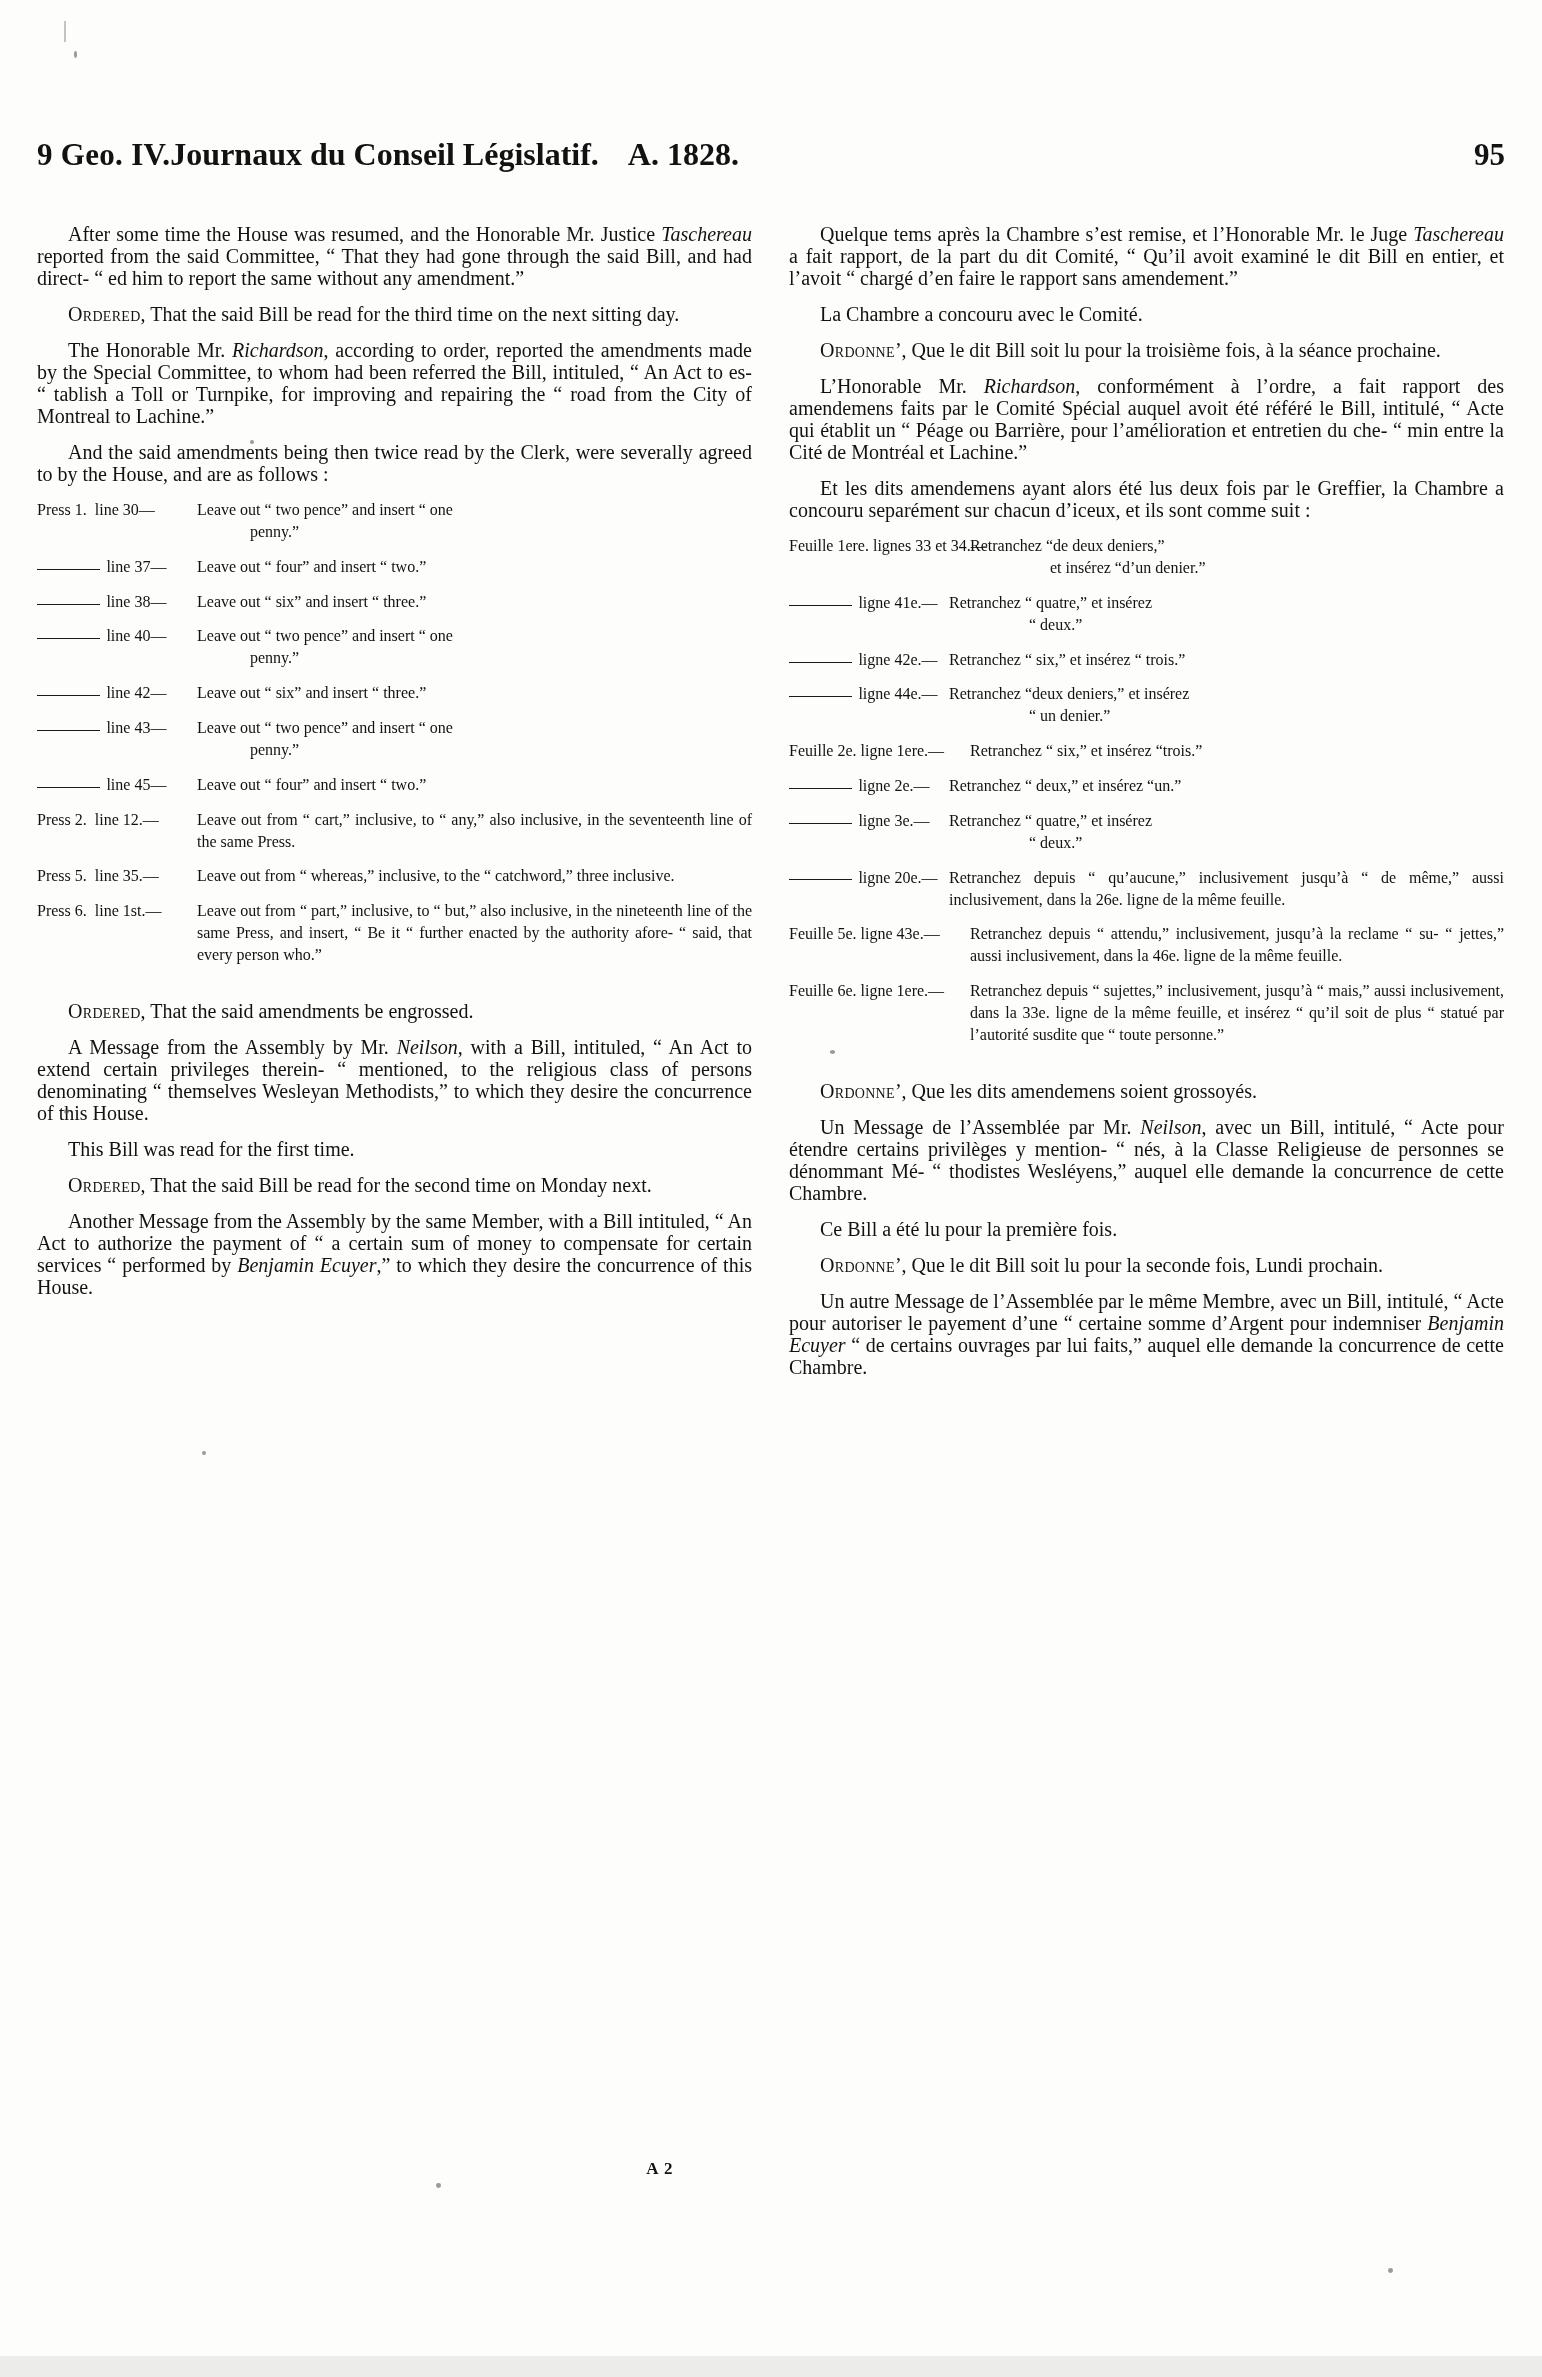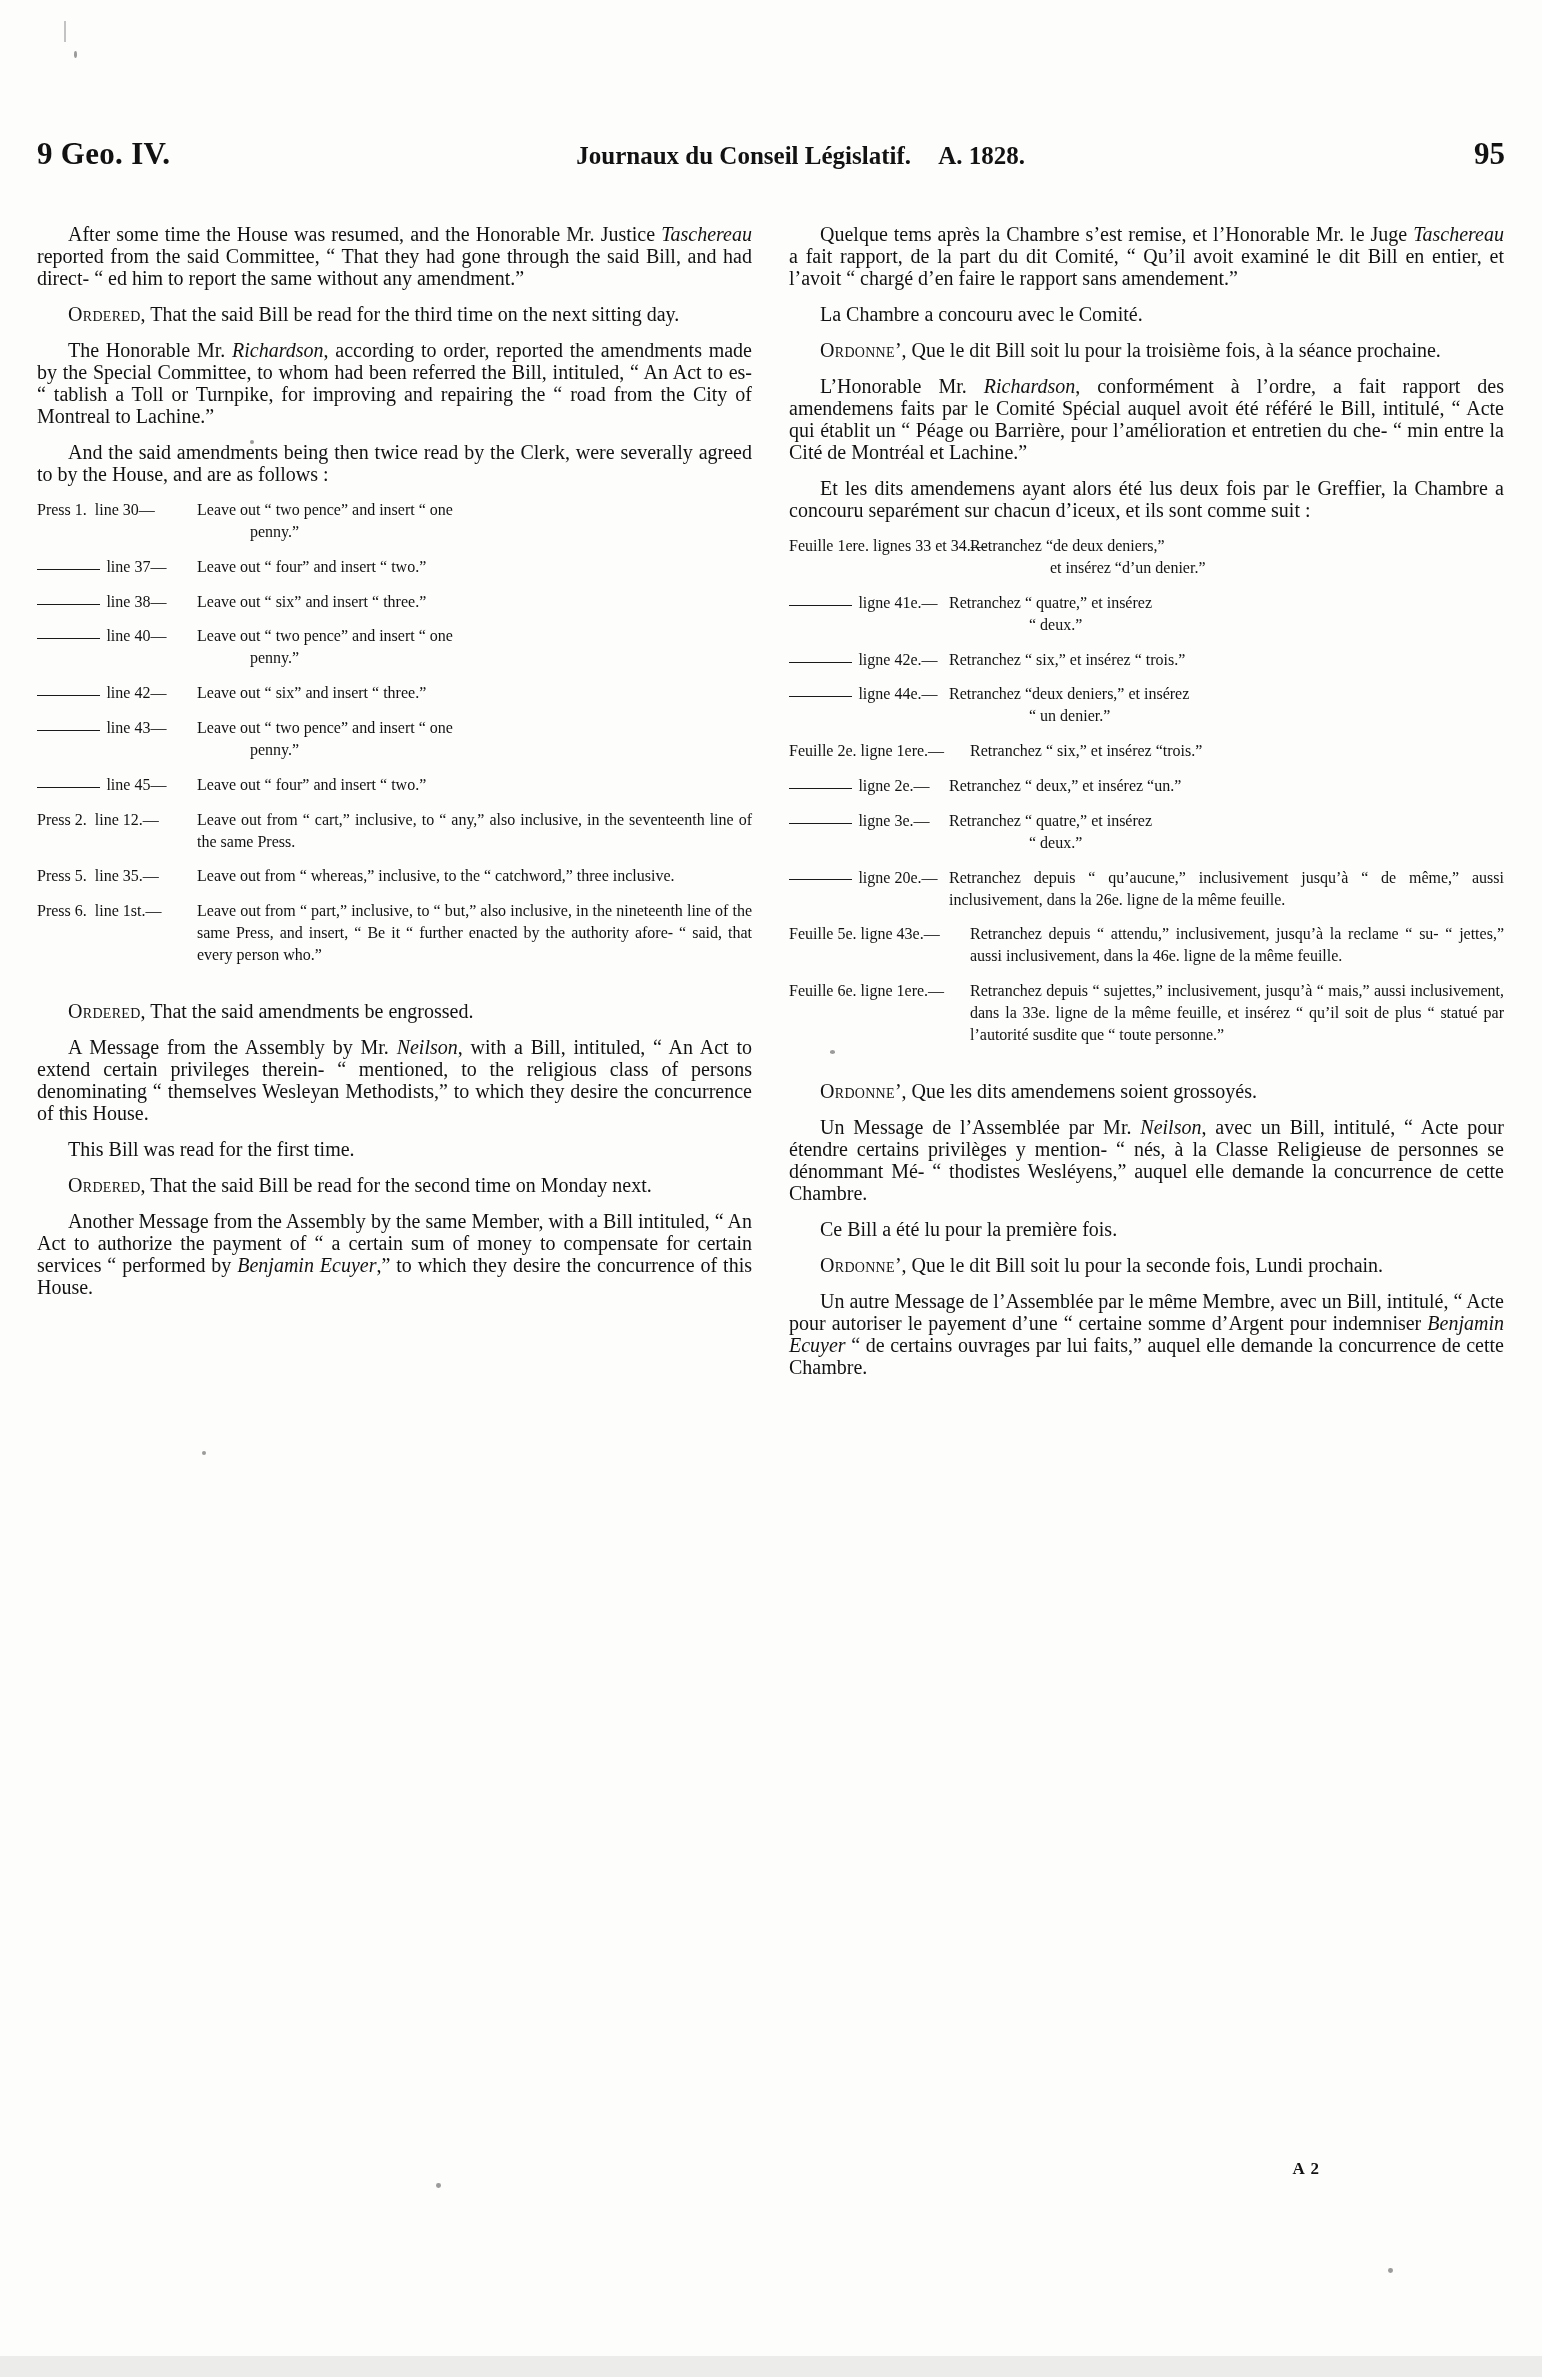--- a/index.html
+++ b/index.html
@@ -34,22 +34,21 @@
     align-items: baseline;
   }
   .hdr-left {
     font-size: 31px;
     font-weight: bold;
     letter-spacing: 0.3px;
     white-space: nowrap;
   }
   .hdr-center {
     flex: 1;
-    text-align: center;
-    font-size: 25px;
+    font-size: 32px;
     font-weight: bold;
     white-space: nowrap;
   }
   .hdr-center .yr {
     margin-left: 21px;
   }
   .hdr-right {
     font-size: 31px;
     font-weight: bold;
     white-space: nowrap;
@@ -114,21 +113,21 @@
   .indent-cont {
     display: block;
     padding-left: 53px;
   }
   .indent-cont.c { padding-left: 80px; }
   .footer-mark {
     position: absolute;
     left: 0;
     top: 2159px;
     width: 1320px;
-    text-align: right;
+    text-align: center;
     font-size: 17px;
     font-weight: bold;
     letter-spacing: 1.1px;
   }
   .speck {
     position: absolute;
     background: #4a4a4a;
     border-radius: 50%;
     opacity: 0.55;
   }

